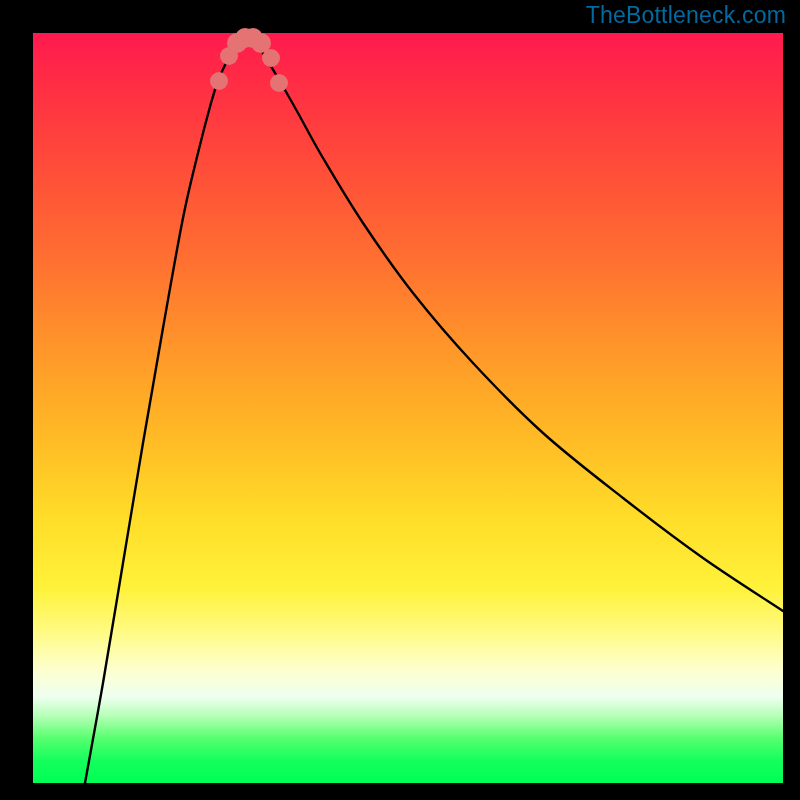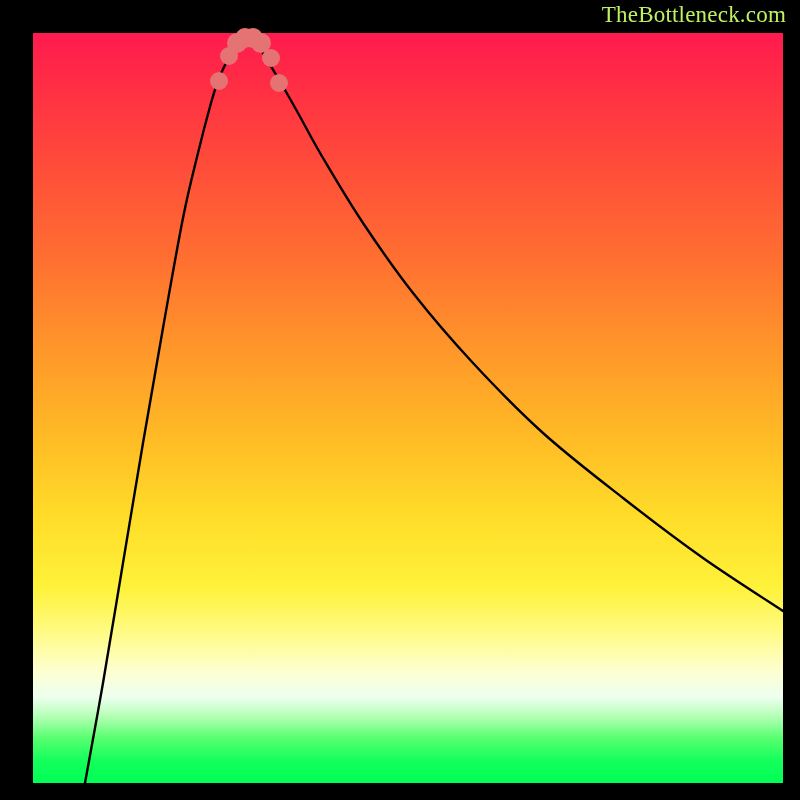--- a/index.html
+++ b/index.html
@@ -42,25 +42,25 @@
       #b8ffb8 91%,
       #58ff70 94%,
       #14ff5c 97%,
       #00ff55 100%
     );
   }
   .watermark {
     position: absolute;
     top: 2px;
     right: 14px;
-    color: #bef264;
+    color: #0369a1;
     font-size: 23px;
     font-weight: 400;
     letter-spacing: 0.2px;
-    font-family: Liberation Serif, serif;
+    font-family: Liberation Sans, sans-serif;
   }
   svg.curves {
     position: absolute;
     left: 0;
     top: 0;
     width: 750px;
     height: 750px;
     overflow: visible;
   }
 </style>

